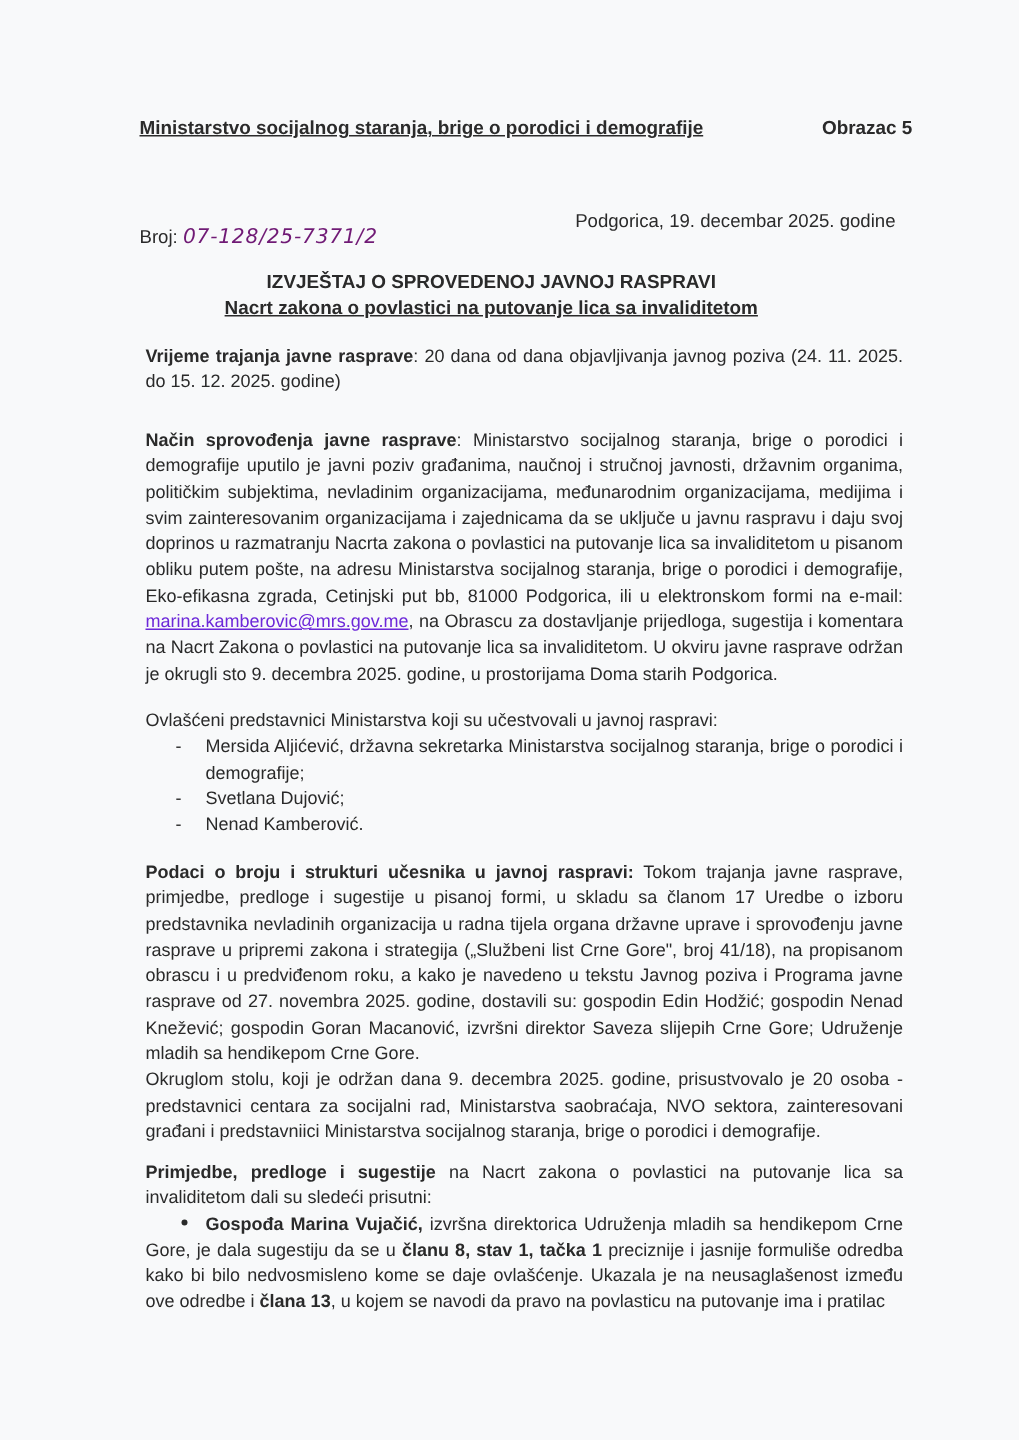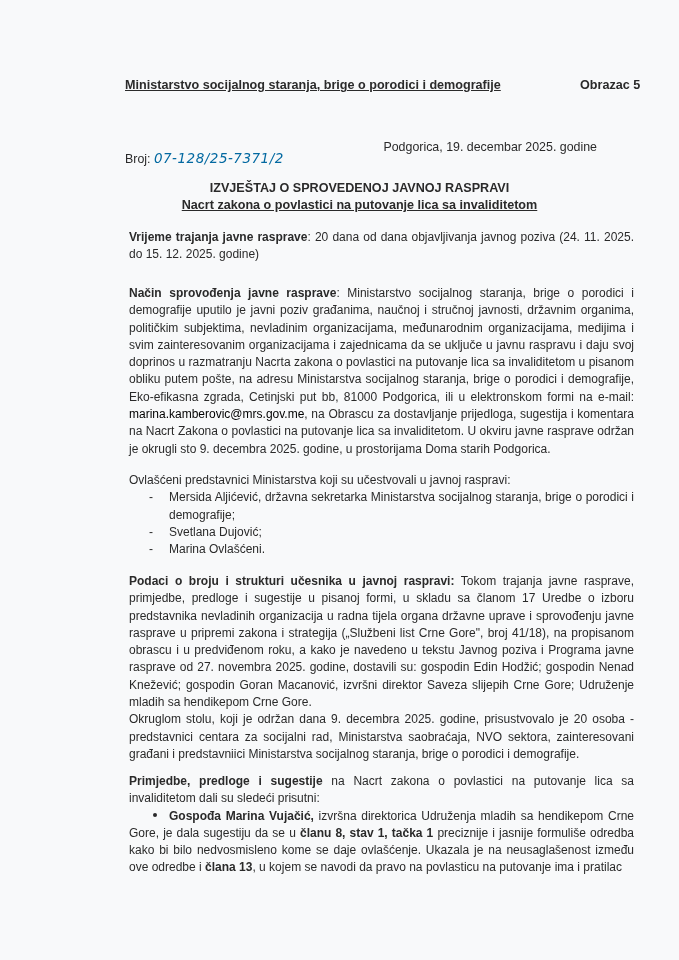--- a/index.html
+++ b/index.html
@@ -3,43 +3,43 @@
 <meta charset="utf-8">
 <style>
   html, body { margin: 0; padding: 0; }
   body {
     width: 679px; height: 960px; overflow: hidden;
     background: #f8f9fa;
     font-family: "Liberation Sans", sans-serif;
     color: #2a2a2a;
   }
   .page { position: relative; width: 679px; height: 960px; }
-  .abs { position: absolute; margin-left: 32px; }
+  .abs { position: absolute; }
   .header-ministry {
     left: 93px; top: 78px; font-size: 12.6px; font-weight: bold;
     text-decoration: underline; color: #2b2b2b;
   }
   .header-form { left: 548px; top: 78px; font-size: 12.6px; font-weight: bold; }
   .broj { left: 93px; top: 150px; font-size: 12.4px; }
   .broj-hand {
-    font-family: "DejaVu Sans", sans-serif; color: #0369a1; font-size: 13.5px;
+    font-family: "DejaVu Sans", sans-serif; color: #701a75; font-size: 13.5px;
     letter-spacing: 0.5px; font-style: italic;
   }
   .place-date { right: 82px; top: 140px; font-size: 12.4px; }
   .title {
     left: 0; width: 655px; top: 180px; text-align: center;
     font-size: 12.6px; font-weight: bold; line-height: 17px;
   }
   .title .sub { text-decoration: underline; }
   .para {
     left: 97px; width: 505px; font-size: 12px; line-height: 17.3px;
     text-align: justify;
   }
   .para b { font-weight: bold; }
-  .email { color: #000000; }
+  .email { text-decoration: underline; color: #6d28d9; }
   .list { list-style: none; margin: 0; padding: 0; }
   .list li { position: relative; padding-left: 40px; }
   .list li::before {
     content: "-"; position: absolute; left: 20px;
   }
   .bullet { position: relative; padding-left: 0; text-indent: 24px; }
   .bullet-dot {
     display: inline-block; width: 4px; height: 4px; border-radius: 50%;
     background: #2a2a2a; margin-right: 12px; vertical-align: middle; position: relative; top: -1px;
   }
@@ -69,21 +69,21 @@
 
   <div class="abs para" style="top:285px;">
     <b>Način sprovođenja javne rasprave</b><span>: Ministarstvo socijalnog staranja, brige o porodici i demografije uputilo je javni poziv građanima, naučnoj i stručnoj javnosti, državnim organima, političkim subjektima, nevladinim organizacijama, međunarodnim organizacijama, medijima i svim zainteresovanim organizacijama i zajednicama da se uključe u javnu raspravu i daju svoj doprinos u razmatranju Nacrta zakona o povlastici na putovanje lica sa invaliditetom u pisanom obliku putem pošte, na adresu Ministarstva socijalnog staranja, brige o porodici i demografije, Eko-efikasna zgrada,  Cetinjski put bb, 81000 Podgorica, ili u elektronskom formi na e-mail: </span><span class="email">marina.kamberovic@mrs.gov.me</span><span>, na Obrascu za dostavljanje prijedloga, sugestija i komentara na Nacrt Zakona o povlastici na putovanje lica sa invaliditetom. U okviru javne rasprave održan je okrugli sto 9. decembra 2025. godine, u prostorijama Doma starih Podgorica.</span>
   </div>
 
   <div class="abs para" style="top:472px;">
     <div>Ovlašćeni predstavnici Ministarstva koji su učestvovali u javnoj raspravi:</div>
     <ul class="list">
       <li>Mersida Aljićević, državna sekretarka Ministarstva socijalnog staranja, brige o porodici i demografije;</li>
       <li>Svetlana Dujović;</li>
-      <li>Marina Ovlašćeni.</li>
+      <li>Nenad Kamberović.</li>
     </ul>
   </div>
 
   <div class="abs para" style="top:573px;">
     <b>Podaci o broju i strukturi učesnika u javnoj raspravi:</b><span> Tokom trajanja javne rasprave, primjedbe, predloge i sugestije u pisanoj formi, u skladu sa članom 17 Uredbe o izboru predstavnika nevladinih organizacija u radna tijela organa državne uprave i sprovođenju javne rasprave u pripremi zakona i strategija („Službeni list Crne Gore", broj 41/18), na propisanom obrascu i u predviđenom roku, a kako je navedeno u tekstu Javnog poziva i Programa javne rasprave od 27. novembra 2025. godine, dostavili su: gospodin Edin Hodžić; gospodin Nenad Knežević; gospodin Goran Macanović, izvršni direktor Saveza slijepih Crne Gore; Udruženje mladih sa hendikepom Crne Gore.</span>
     <div style="text-align:justify;">Okruglom stolu, koji je održan dana 9. decembra 2025. godine, prisustvovalo je 20 osoba - predstavnici centara za socijalni rad, Ministarstva saobraćaja, NVO sektora, zainteresovani građani i predstavniici Ministarstva socijalnog staranja, brige o porodici i demografije.</div>
   </div>
 
   <div class="abs para" style="top:773px;">
     <b>Primjedbe, predloge i sugestije</b><span> na Nacrt zakona o povlastici na putovanje lica sa invaliditetom dali su sledeći prisutni:</span>

